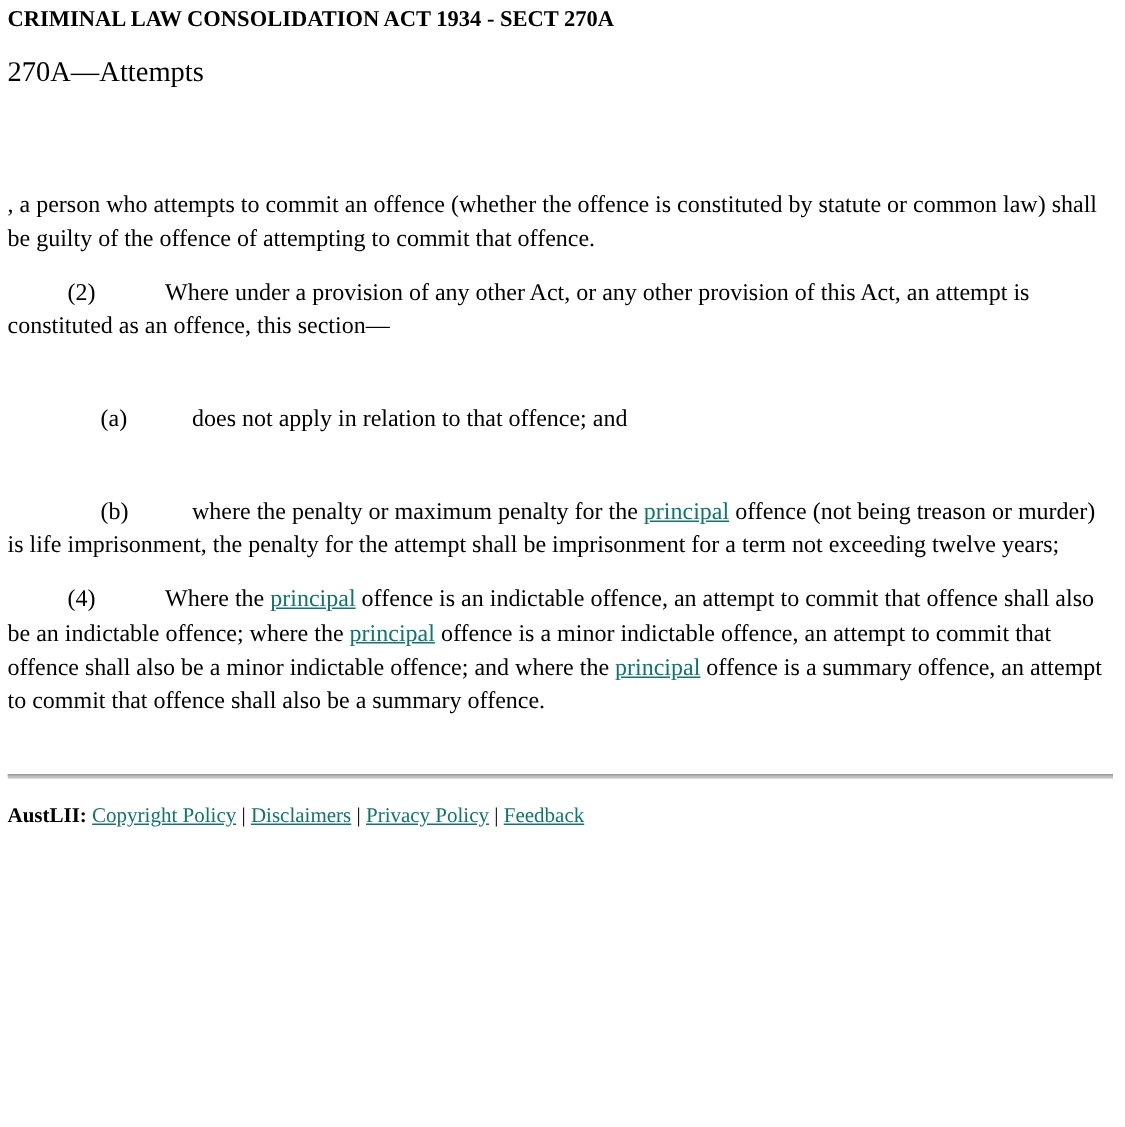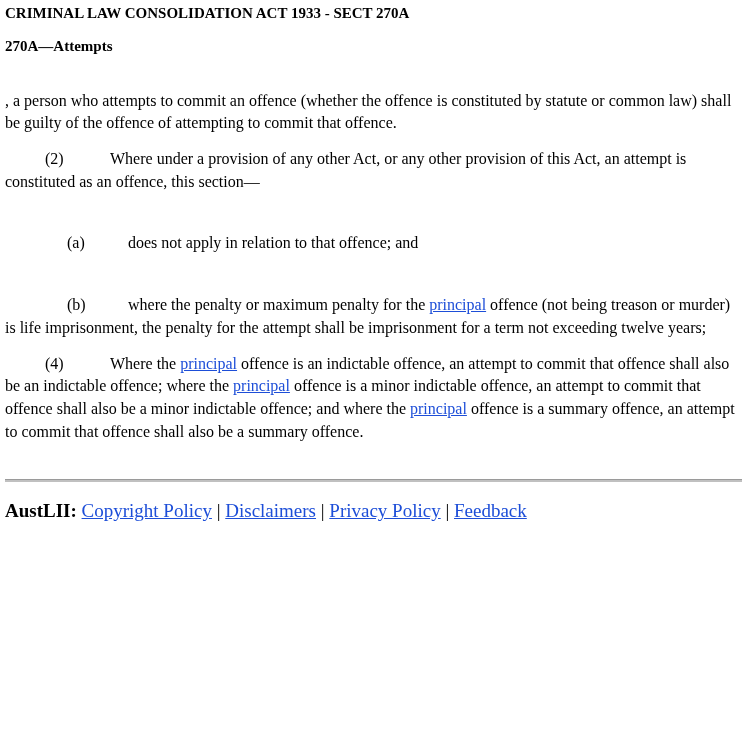--- a/index.html
+++ b/index.html
@@ -12,63 +12,63 @@
     font-family: "Liberation Serif", "DejaVu Serif", serif;
     font-size: 16px;
   }
   .page-title {
     font-size: 15px;
     font-weight: bold;
     margin: 0;
     line-height: 1.15;
   }
   .section-heading {
-    font-size: 15px;
-    font-weight: bold;
+    font-size: 19px;
+    font-weight: normal;
     margin: 16px 0 0 0;
     line-height: 1.15;
   }
   .para {
     margin: 13px 0;
     line-height: 1.42;
   }
   .para.lvl1 { text-indent: 40px; }
   .para.lvl2 { text-indent: 62px; margin-top: 39px; }
   .para .num {
     display: inline-block;
     text-indent: 0;
   }
   .para.lvl1 .num { width: 65px; }
   .para.lvl2 .num { width: 61px; }
-  .para.gap-before { margin-top: 34px; }
+  .para.gap-before { margin-top: 66px; }
   a {
-    color: #1d4ed8;
+    color: #0f766e;
     text-decoration: underline;
     cursor: pointer;
   }
   hr.footer-divider {
     margin: 36px 0 9px 0;
     border: none;
     height: 2px;
     background: #c0c0c0;
     border-top: 1px solid #9a9a9a;
   }
   .footer {
-    font-size: 19px;
+    font-size: 14px;
     line-height: 1.4;
     margin-top: 16px;
   }
   .footer .prefix { font-weight: bold; }
   .footer .sep { color: #000000; }
 </style>
 </head>
 <body>
 
 <div>
-  <p class="page-title">CRIMINAL LAW CONSOLIDATION ACT 1933 - SECT 270A</p>
+  <p class="page-title">CRIMINAL LAW CONSOLIDATION ACT 1934 - SECT 270A</p>
 
   <p class="section-heading">270A—Attempts</p>
 
   <div id="act-body">
       <p class="para lvl0 gap-before">, a person who attempts to commit an offence (whether the offence is constituted by statute or common law) shall be guilty of the offence of attempting to commit that offence.</p>
       <p class="para lvl1"><span class="num">(2)</span>Where under a provision of any other Act, or any other provision of this Act, an attempt is constituted as an offence, this section—</p>
       <p class="para lvl2"><span class="num">(a)</span>does not apply in relation to that offence; and</p>
       <p class="para lvl2"><span class="num">(b)</span>where the penalty or maximum penalty for the <a href="#">principal</a> offence (not being treason or murder) is life imprisonment, the penalty for the attempt shall be imprisonment for a term not exceeding twelve years;</p>
       <p class="para lvl1"><span class="num">(4)</span>Where the <a href="#">principal</a> offence is an indictable offence, an attempt to commit that offence shall also be an indictable offence; where the <a href="#">principal</a> offence is a minor indictable offence, an attempt to commit that offence shall also be a minor indictable offence; and where the <a href="#">principal</a> offence is a summary offence, an attempt to commit that offence shall also be a summary offence.</p>
     </div>

